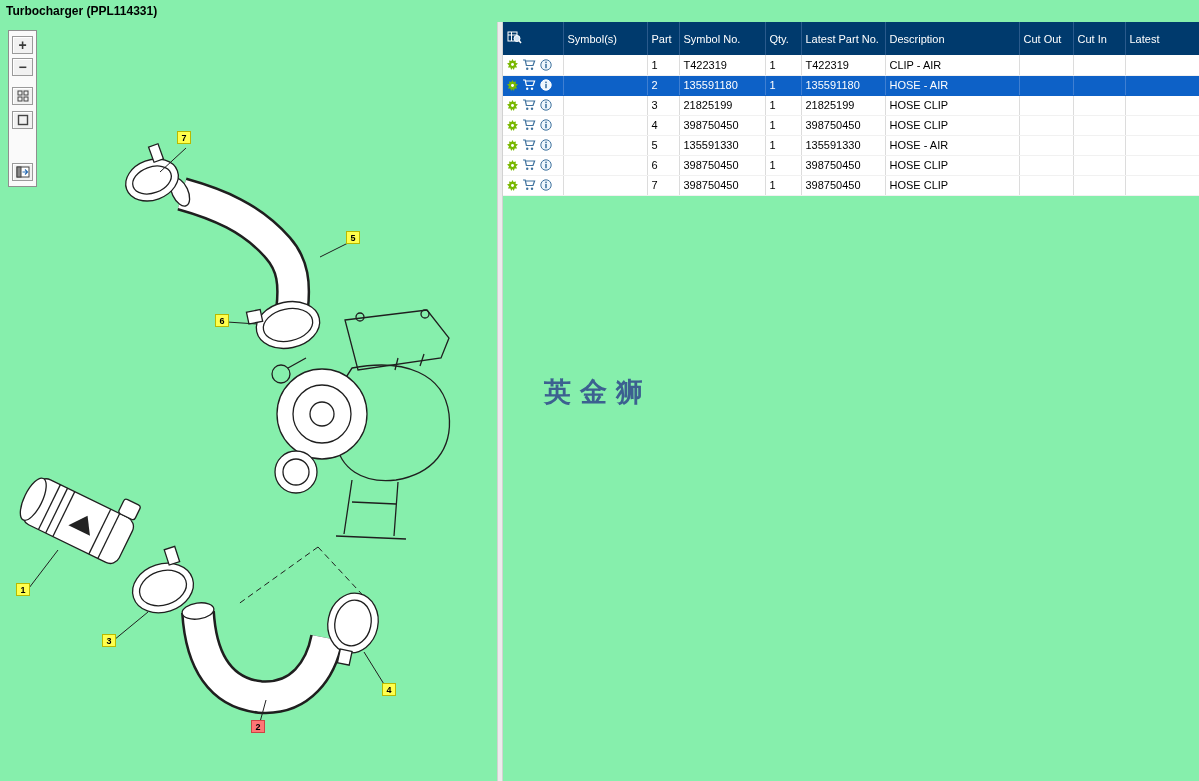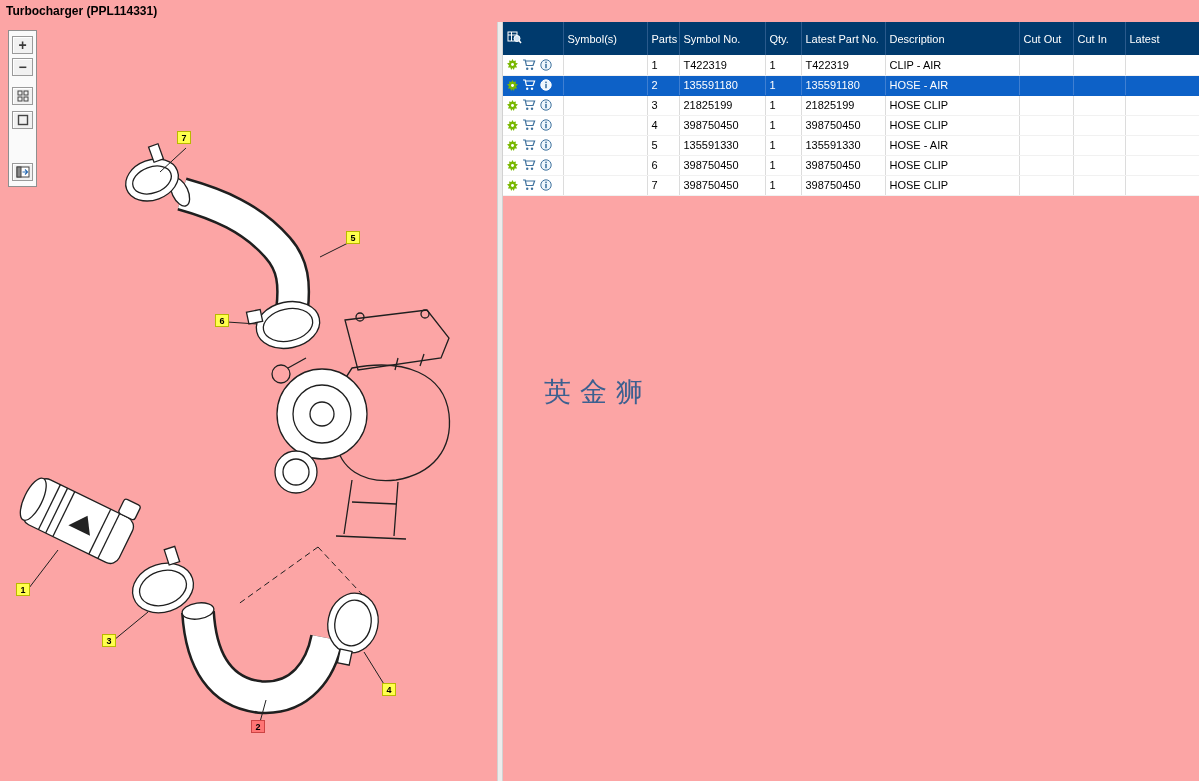--- a/index.html
+++ b/index.html
@@ -1,18 +1,18 @@
 <!DOCTYPE html>
 <html><head>
 <meta charset="utf-8">
 <style>
   * { margin:0; padding:0; box-sizing:border-box; }
   html,body { width:1199px; height:781px; background:#fff; overflow:hidden;
     font-family:"Liberation Sans", sans-serif; }
-  #stage { position:relative; width:1199px; height:781px; background:#fca5a5; }
+  #stage { position:relative; width:1199px; height:781px; background:#86efac; }
 
   
   .page-title { position:absolute; left:6px; top:4px; font-size:12px; font-weight:bold; color:#000; }
 
   
   .toolbox { position:absolute; left:8px; top:30px; width:29px; height:157px;
     background:#fafafa; border:1px solid #8f8f8f; }
   .tool-btn { position:absolute; left:3px; width:21px; height:18px;
     background:#f1f1f1; border:1px solid #9a9a9a;
     box-shadow:inset 1px 1px 0 #ffffff; display:flex; align-items:center; justify-content:center;
@@ -46,21 +46,21 @@
     overflow:hidden; cursor:pointer; }
   #parts-table td { height:20px; padding:0 4px; border-right:1px solid #dcdcdc;
     border-bottom:1px solid #f1f1f1; color:#000; background:#fff; white-space:nowrap; overflow:hidden; }
   #parts-table tr.selected td { background:#0d61c7; color:#fff; border-right-color:#3f7fd2; border-bottom-color:#0d61c7; }
   td.icon-cell, th.icon-cell { padding:0 0 0 5px; }
   .cell-icons { display:flex; align-items:center; gap:4px; }
   .row-icon { display:inline-flex; cursor:pointer; color:#3f729e; }
   tr.selected .row-icon { color:#ffffff; }
 
   
-  .watermark { position:absolute; left:544px; top:374px; font-size:27px; font-weight:normal;
+  .watermark { position:absolute; left:544px; top:374px; font-size:27px; font-weight:bold;
     letter-spacing:9px; color:#3c6090; font-family:"DejaVu Sans", sans-serif; }
 </style>
 </head>
 <body>
 
 <div id="stage">
 
   <div class="page-title">Turbocharger (PPL114331)</div>
 
   <div class="toolbox">
@@ -189,21 +189,21 @@
         <th class="icon-cell">
           <svg width="15" height="13" viewBox="0 0 15 13">
             <rect x="1" y="1" width="9" height="9" fill="none" stroke="#fff"></rect>
             <line x1="1" y1="4" x2="10" y2="4" stroke="#fff"></line>
             <line x1="4.5" y1="1" x2="4.5" y2="10" stroke="#fff"></line>
             <circle cx="10" cy="7.5" r="3" fill="#cfe3f5" stroke="#fff"></circle>
             <line x1="12" y1="9.5" x2="14" y2="12" stroke="#fff" stroke-width="1.5"></line>
           </svg>
         </th>
         <th>Symbol(s)</th>
-        <th>Parts</th>
+        <th>Part</th>
         <th>Symbol No.</th>
         <th>Qty.</th>
         <th>Latest Part No.</th>
         <th>Description</th>
         <th>Cut Out</th>
         <th>Cut In</th>
         <th>Latest</th>
       </tr>
     </thead>
     <tbody id="rows-body">

